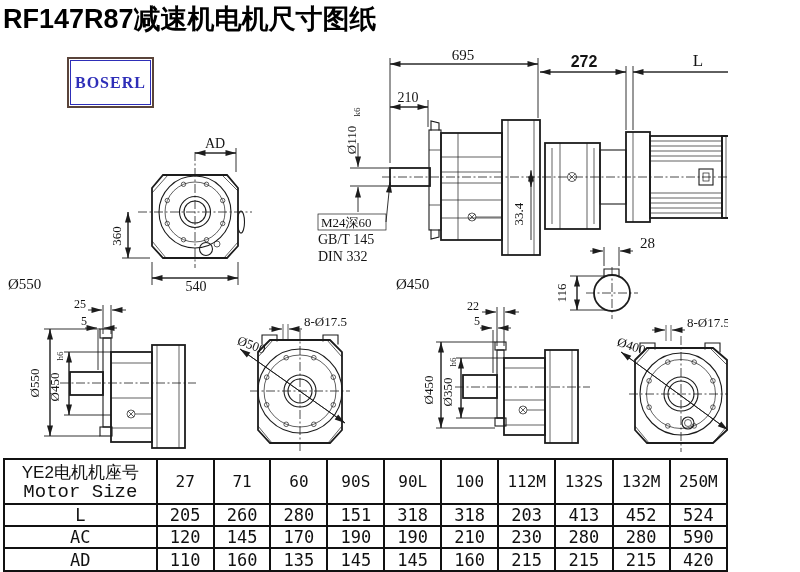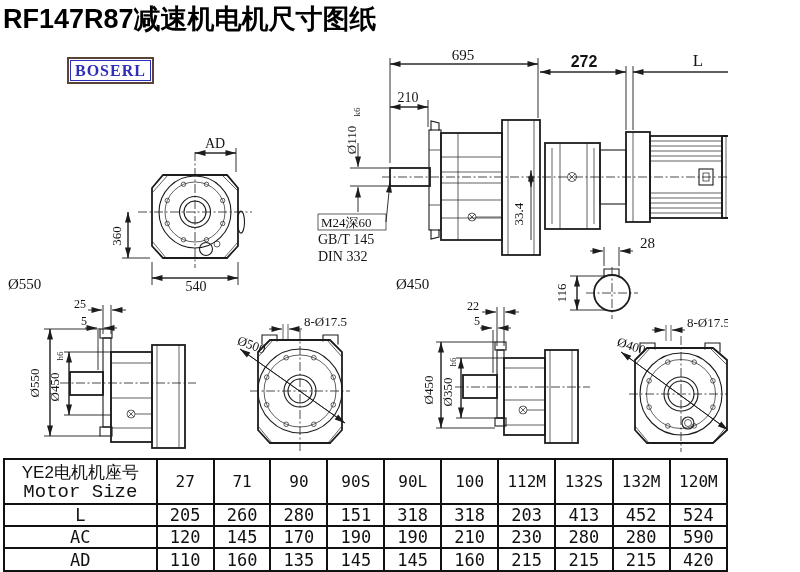--- a/index.html
+++ b/index.html
@@ -1,21 +1,21 @@
 <!DOCTYPE html>
 <html><head>
 <meta charset="utf-8">
 <style>
   html,body{margin:0;padding:0;background:#fff;}
   #stage{position:relative;width:728px;height:572px;background:#fff;overflow:hidden;
          font-family:"Liberation Sans",sans-serif;}
   #page-title{position:absolute;left:3px;top:1px;font-size:27px;font-weight:900;color:#000;
               letter-spacing:0px;white-space:nowrap;}
   #logo{position:absolute;left:67px;top:57px;border:2px solid #5a443a;background:#fff;padding:1px;}
-  #logo .inner{border:1.5px solid #2e2eb8;padding:0 4px;font-family:"Liberation Serif",serif;
+  #logo .inner{border:1.5px solid #2e2eb8;padding:12px 4px;font-family:"Liberation Serif",serif;
                font-weight:bold;font-size:16px;color:#2e2eb8;line-height:19px;letter-spacing:1px;}
   svg{position:absolute;left:0;top:0;}
   .s{stroke:#1c1c1c;stroke-width:1.1;fill:none;stroke-linecap:square;}
   .s2{stroke:#1c1c1c;stroke-width:1.8;fill:none;stroke-linecap:square;}
   .thin{stroke:#1c1c1c;stroke-width:0.7;fill:none;}
   .cl{stroke:#1c1c1c;stroke-width:0.8;fill:none;stroke-dasharray:9 2.5 2 2.5;}
   .dim{stroke:#1c1c1c;stroke-width:0.9;fill:none;}
   text{fill:#141414;font-family:"Liberation Serif",serif;}
   .t12{font-size:12px;} .t13{font-size:13px;} .t14{font-size:14px;} .t15{font-size:15px;}
   .t17{font-size:17px;} .t19{font-size:19px;}
@@ -375,28 +375,28 @@
         <col style="width:58px">
     </colgroup>
     <tbody>
         <tr style="height:45px">
       <td class="hd">
         <div class="cn">YE2电机机座号</div>
         <div class="en">Motor Size</div>
       </td>
       <td class="hd">27</td>
       <td class="hd">71</td>
-      <td class="hd">90</td>
+      <td class="hd">60</td>
       <td class="hd">90S</td>
       <td class="hd">90L</td>
       <td class="hd">100</td>
       <td class="hd">112M</td>
       <td class="hd">132S</td>
       <td class="hd">132M</td>
-      <td class="hd">120M</td>
+      <td class="hd">250M</td>
     </tr>
     <tr style="height:22px">
       <td>L</td>
       <td>205</td>
       <td>260</td>
       <td>280</td>
       <td>151</td>
       <td>318</td>
       <td>318</td>
       <td>203</td>

